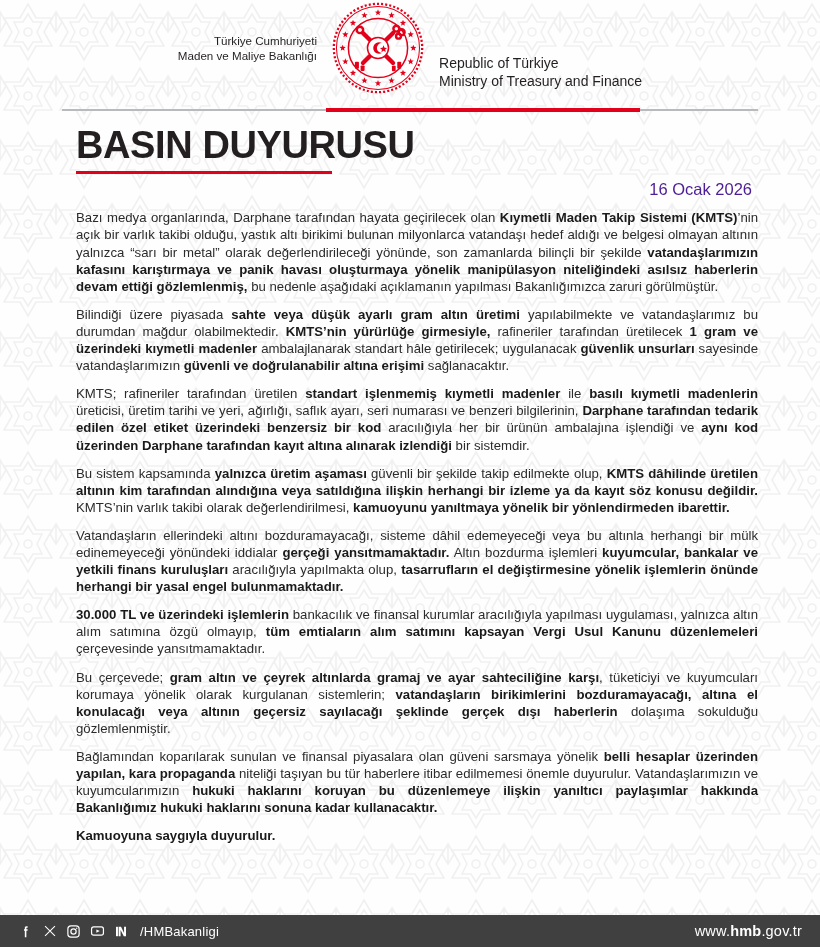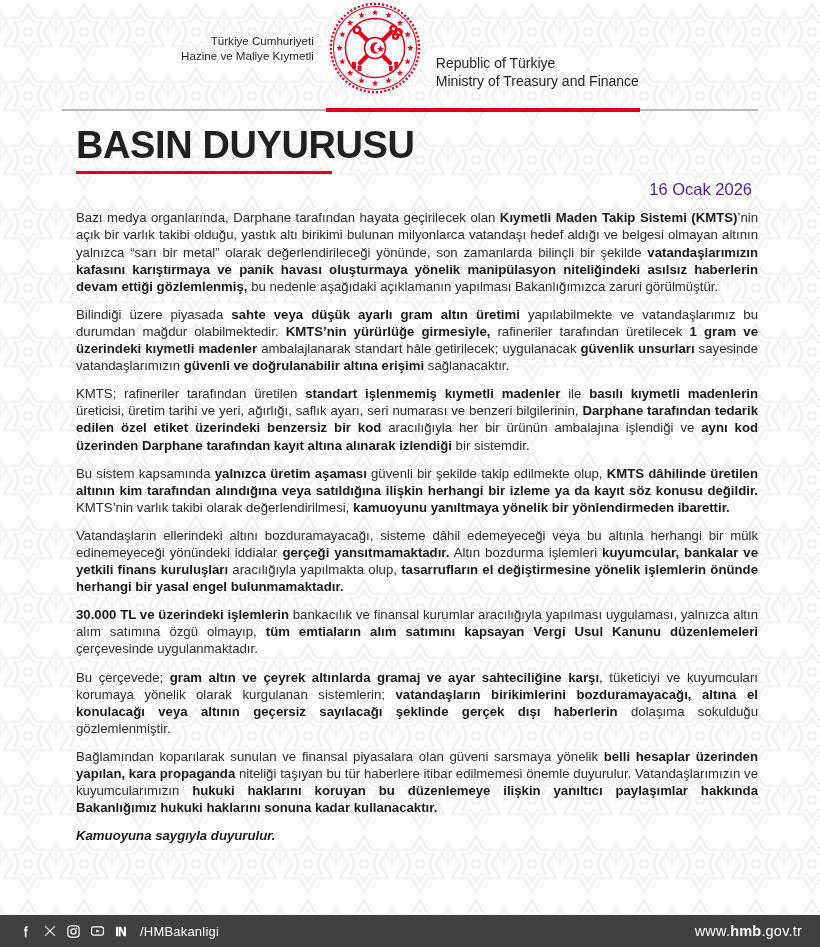--- a/index.html
+++ b/index.html
@@ -119,21 +119,21 @@
     text-justify: inter-word;
   }
   .body p {
     margin: 0 0 11px 0;
     font-size: 13.2px;
     line-height: 1.295;
     color: #2b2b2b;
     text-align: justify;
   }
   .body p b { font-weight: bold; color: #1a1a1a; }
-  .body p:last-child { margin-bottom: 3px; font-style: italic; }
+  .body p:last-child { margin-bottom: 3px; }
 
   
   .footer {
     position: absolute;
     left: 0; right: 0; bottom: 0;
     height: 32px;
     background: #404040;
     display: flex;
     align-items: center;
     justify-content: space-between;
@@ -186,21 +186,21 @@
     </defs>
     <rect width="820" height="947" fill="#ffffff"></rect>
     <rect width="820" height="947" fill="url(#stars)"></rect>
   </svg>
 
   <div id="content">
 
     <div class="header">
       <div class="brand-tr">
         <div>Türkiye Cumhuriyeti</div>
-        <div>Hazine ve Maliye Kıymetli</div>
+        <div>Maden ve Maliye Bakanlığı</div>
       </div>
 
       <svg class="emblem" viewBox="0 0 100 100">
         <g stroke="#e2001a" fill="none">
 
           <circle cx="50" cy="50" r="47" stroke-width="2.4" stroke-dasharray="2.2 2.2"></circle>
           <circle cx="50" cy="50" r="44.2" stroke-width="1.1"></circle>
 
           <circle cx="50" cy="50" r="31.5" stroke-width="1.6"></circle>
         </g>
@@ -268,21 +268,21 @@
       <div class="title-rule"></div>
     </div>
     <div class="date">16 Ocak 2026</div>
 
     <div class="body" id="body">
         <p><span>Bazı medya organlarında, Darphane tarafından hayata geçirilecek olan </span><b>Kıymetli Maden Takip Sistemi (KMTS)</b><span>’nin açık bir varlık takibi olduğu, yastık altı birikimi bulunan milyonlarca vatandaşı hedef aldığı ve belgesi olmayan altının yalnızca “sarı bir metal” olarak değerlendirileceği yönünde, son zamanlarda bilinçli bir şekilde </span><b>vatandaşlarımızın kafasını karıştırmaya ve panik havası oluşturmaya yönelik manipülasyon niteliğindeki asılsız haberlerin devam ettiği  gözlemlenmiş,</b><span> bu nedenle aşağıdaki açıklamanın yapılması Bakanlığımızca zaruri görülmüştür.</span></p>
         <p><span>Bilindiği üzere piyasada </span><b>sahte veya düşük ayarlı gram altın üretimi</b><span> yapılabilmekte ve vatandaşlarımız bu durumdan mağdur olabilmektedir. </span><b>KMTS’nin yürürlüğe girmesiyle,</b><span> rafineriler tarafından üretilecek </span><b>1 gram ve üzerindeki kıymetli madenler</b><span> ambalajlanarak standart hâle getirilecek; uygulanacak </span><b>güvenlik unsurları</b><span> sayesinde vatandaşlarımızın </span><b>güvenli ve doğrulanabilir altına erişimi</b><span> sağlanacaktır.</span></p>
         <p><span>KMTS; rafineriler tarafından üretilen </span><b>standart işlenmemiş kıymetli madenler</b><span> ile </span><b>basılı kıymetli madenlerin</b><span> üreticisi, üretim tarihi ve yeri, ağırlığı, saflık ayarı, seri numarası ve benzeri bilgilerinin, </span><b>Darphane tarafından tedarik edilen özel etiket üzerindeki benzersiz bir kod</b><span> aracılığıyla her bir ürünün ambalajına işlendiği ve </span><b>aynı kod üzerinden Darphane tarafından kayıt altına alınarak izlendiği</b><span> bir sistemdir.</span></p>
         <p><span>Bu sistem kapsamında </span><b>yalnızca üretim aşaması</b><span> güvenli bir şekilde takip edilmekte olup, </span><b>KMTS dâhilinde üretilen altının kim tarafından alındığına veya satıldığına ilişkin herhangi bir izleme ya da kayıt söz konusu değildir.</b><span> KMTS’nin varlık takibi olarak değerlendirilmesi, </span><b>kamuoyunu yanıltmaya yönelik bir yönlendirmeden ibarettir.</b></p>
         <p><span>Vatandaşların ellerindeki altını bozduramayacağı, sisteme dâhil edemeyeceği veya bu altınla herhangi bir mülk edinemeyeceği yönündeki iddialar </span><b>gerçeği yansıtmamaktadır.</b><span> Altın bozdurma işlemleri </span><b>kuyumcular, bankalar ve yetkili finans kuruluşları</b><span> aracılığıyla yapılmakta olup, </span><b>tasarrufların el değiştirmesine yönelik işlemlerin önünde herhangi bir yasal engel bulunmamaktadır.</b></p>
-        <p><b>30.000 TL ve üzerindeki işlemlerin</b><span> bankacılık ve finansal kurumlar aracılığıyla yapılması uygulaması, yalnızca altın alım satımına özgü olmayıp, </span><b>tüm emtiaların alım satımını kapsayan Vergi Usul Kanunu düzenlemeleri</b><span> çerçevesinde uygulanmaktadır.</span></p>
+        <p><b>30.000 TL ve üzerindeki işlemlerin</b><span> bankacılık ve finansal kurumlar aracılığıyla yapılması uygulaması, yalnızca altın alım satımına özgü olmayıp, </span><b>tüm emtiaların alım satımını kapsayan Vergi Usul Kanunu düzenlemeleri</b><span> çerçevesinde yansıtmamaktadır.</span></p>
         <p><span>Bu çerçevede; </span><b>gram altın ve çeyrek altınlarda gramaj ve ayar sahteciliğine karşı</b><span>, tüketiciyi ve kuyumcuları korumaya yönelik olarak kurgulanan sistemlerin; </span><b>vatandaşların birikimlerini bozduramayacağı, altına el konulacağı veya altının geçersiz sayılacağı şeklinde gerçek dışı haberlerin</b><span> dolaşıma sokulduğu gözlemlenmiştir.</span></p>
         <p><span>Bağlamından koparılarak sunulan ve finansal piyasalara olan güveni sarsmaya yönelik </span><b>belli hesaplar üzerinden yapılan, kara propaganda</b><span> niteliği taşıyan bu tür haberlere itibar edilmemesi önemle duyurulur. Vatandaşlarımızın ve kuyumcularımızın </span><b>hukuki haklarını koruyan bu düzenlemeye ilişkin yanıltıcı paylaşımlar hakkında Bakanlığımız hukuki haklarını sonuna kadar kullanacaktır.</b></p>
         <p><b>Kamuoyuna saygıyla duyurulur.</b></p>
       </div>
 
   </div>
 
   <div class="footer">
     <div class="social">
       <span class="ic">

